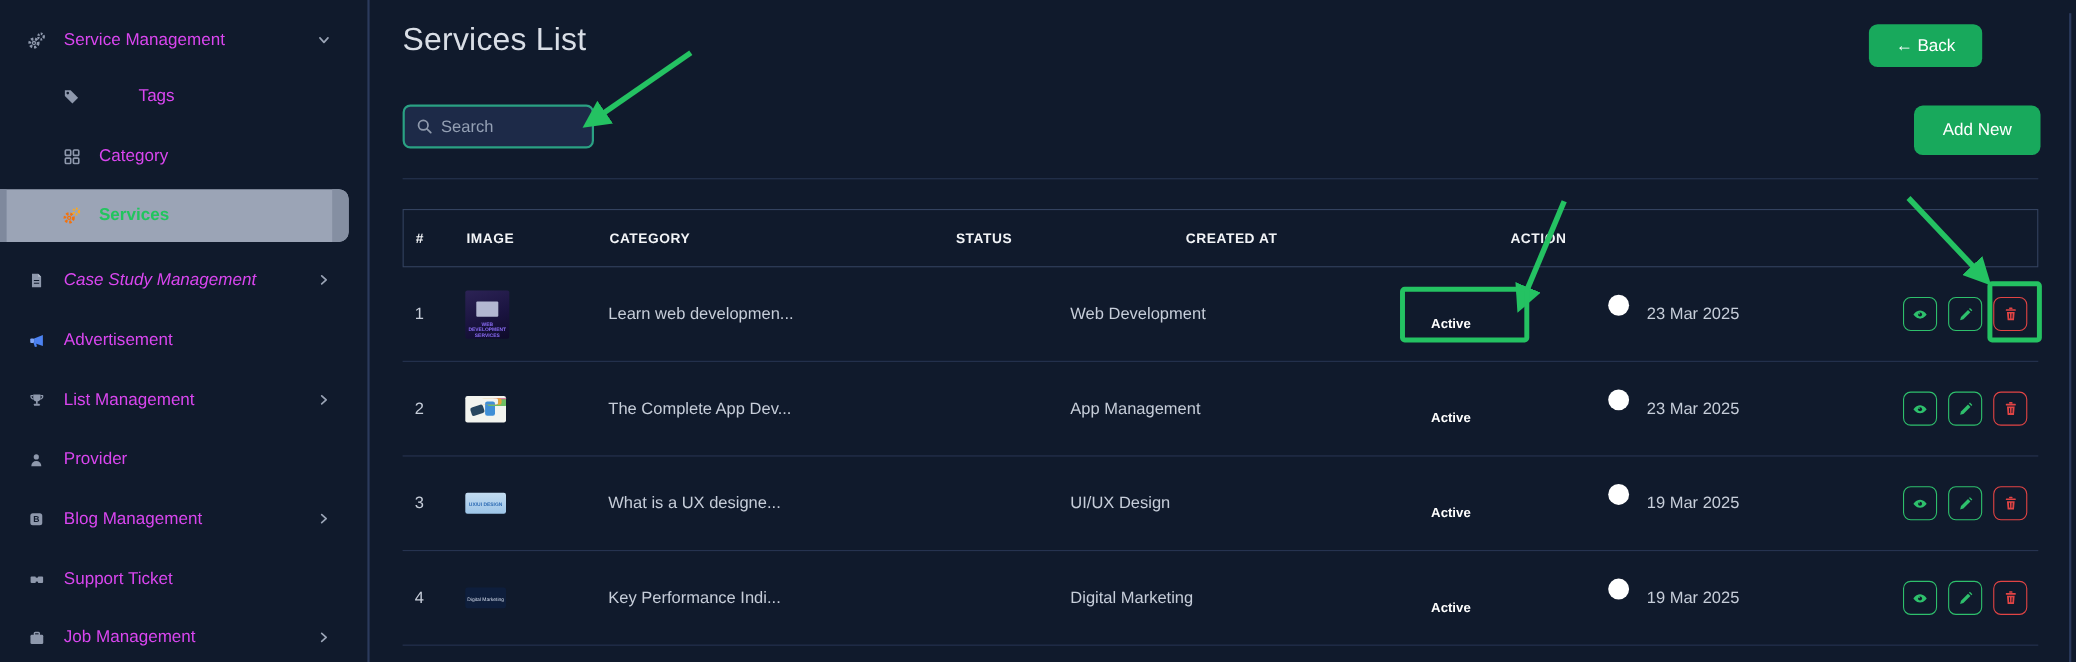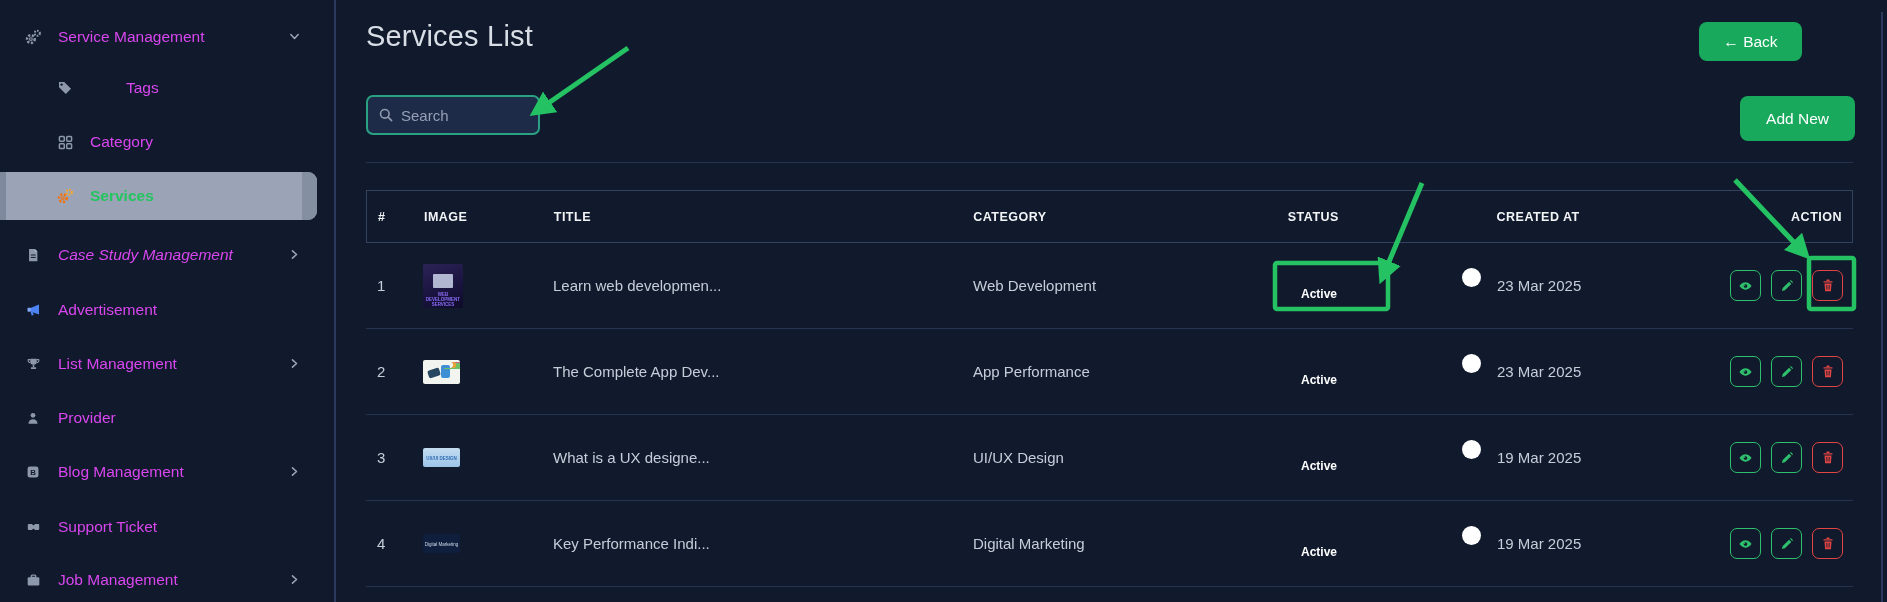--- a/index.html
+++ b/index.html
@@ -256,21 +256,20 @@
   </svg>
   <input type="text" placeholder="Search" style="">
 </div>
 
 <div class="divider"></div>
 <div class="right-line"></div>
 
 <div class="thead" id="thead">
     <span class="c1">#</span>
     <span class="c2">IMAGE</span>
-    <span class="c3">TITLE</span>
     <span class="c4">CATEGORY</span>
     <span class="c5">STATUS</span>
     <span class="c6">CREATED AT</span>
     <span class="c7">ACTION</span>
   </div>
 
 <div class="tbody" id="tbody">
     <div class="trow">
     <span class="c1">1</span>
     <span class="c2">
@@ -319,21 +318,21 @@
     <span class="c2">
       <span class="thumb thumb-app-development">
 
         <span class="d d1"></span>
           <span class="d d2"></span>
           <span class="d d3"></span>
         <span class="cap"></span>
       </span>
     </span>
     <span class="c3">The Complete App Dev...</span>
-    <span class="c4">App Performance</span>
+    <span class="c4">App Management</span>
     <span class="c5">
       <span class="toggle">
         <span class="tlabel">Active</span>
         <span class="knob"></span>
       </span>
     </span>
     <span class="c6">23 Mar 2025</span>
     <span class="c7">
       <span class="abtn green">
           <svg width="17" height="14" viewBox="0 0 16 16">

